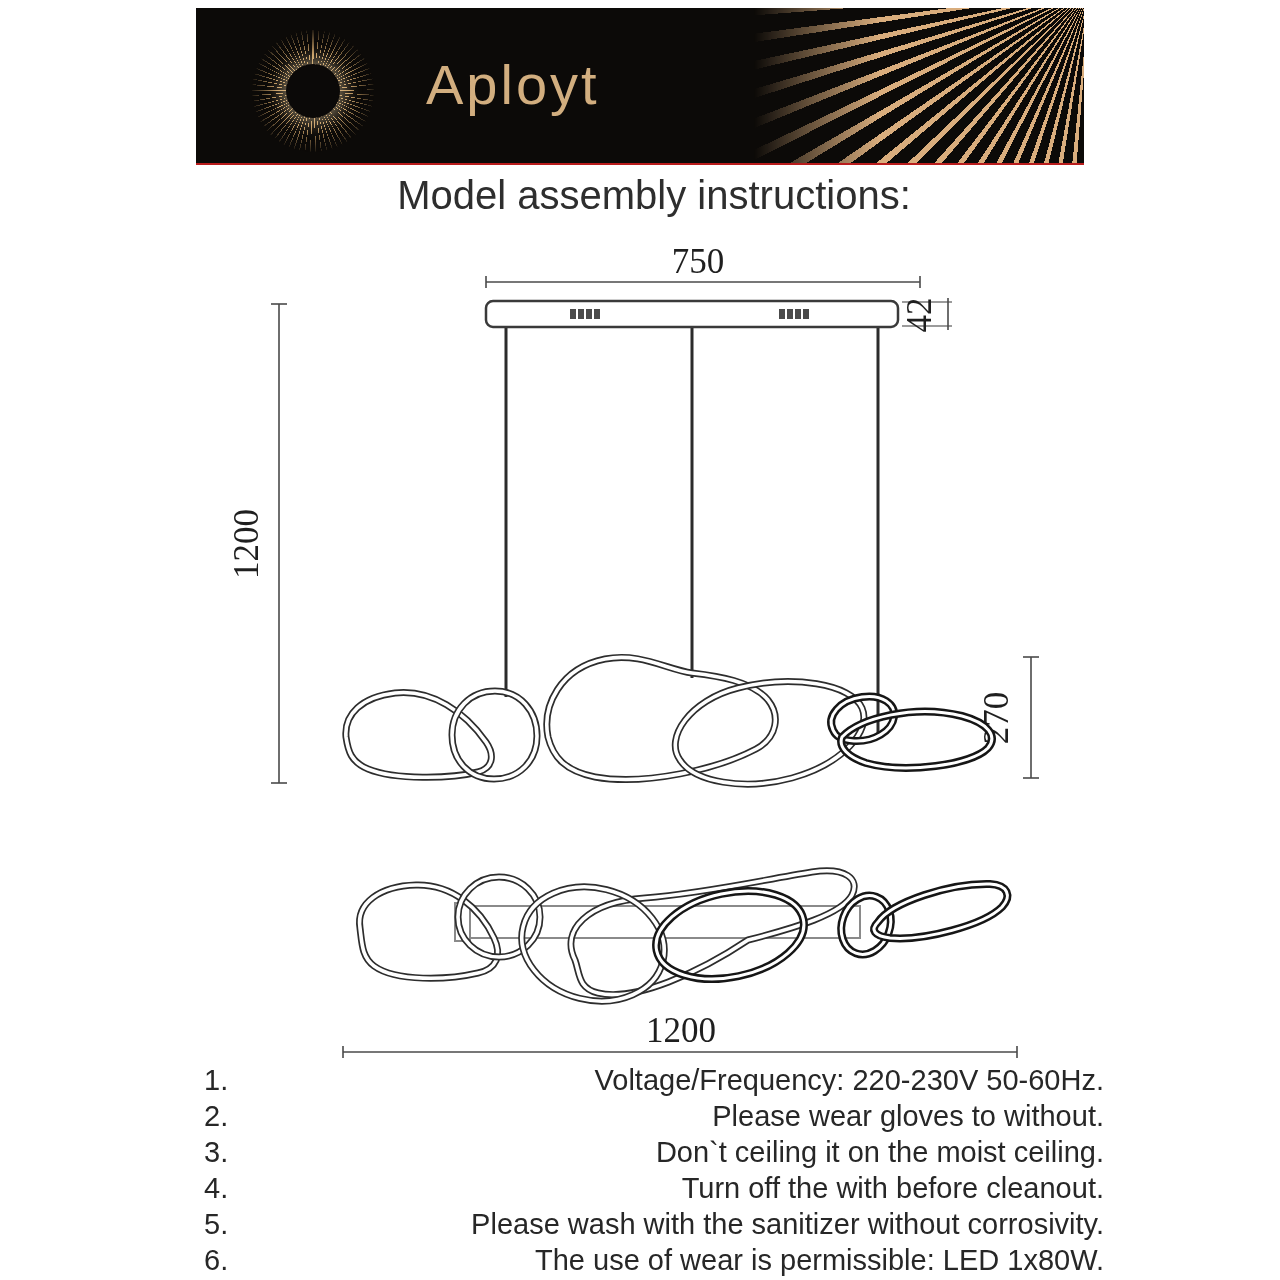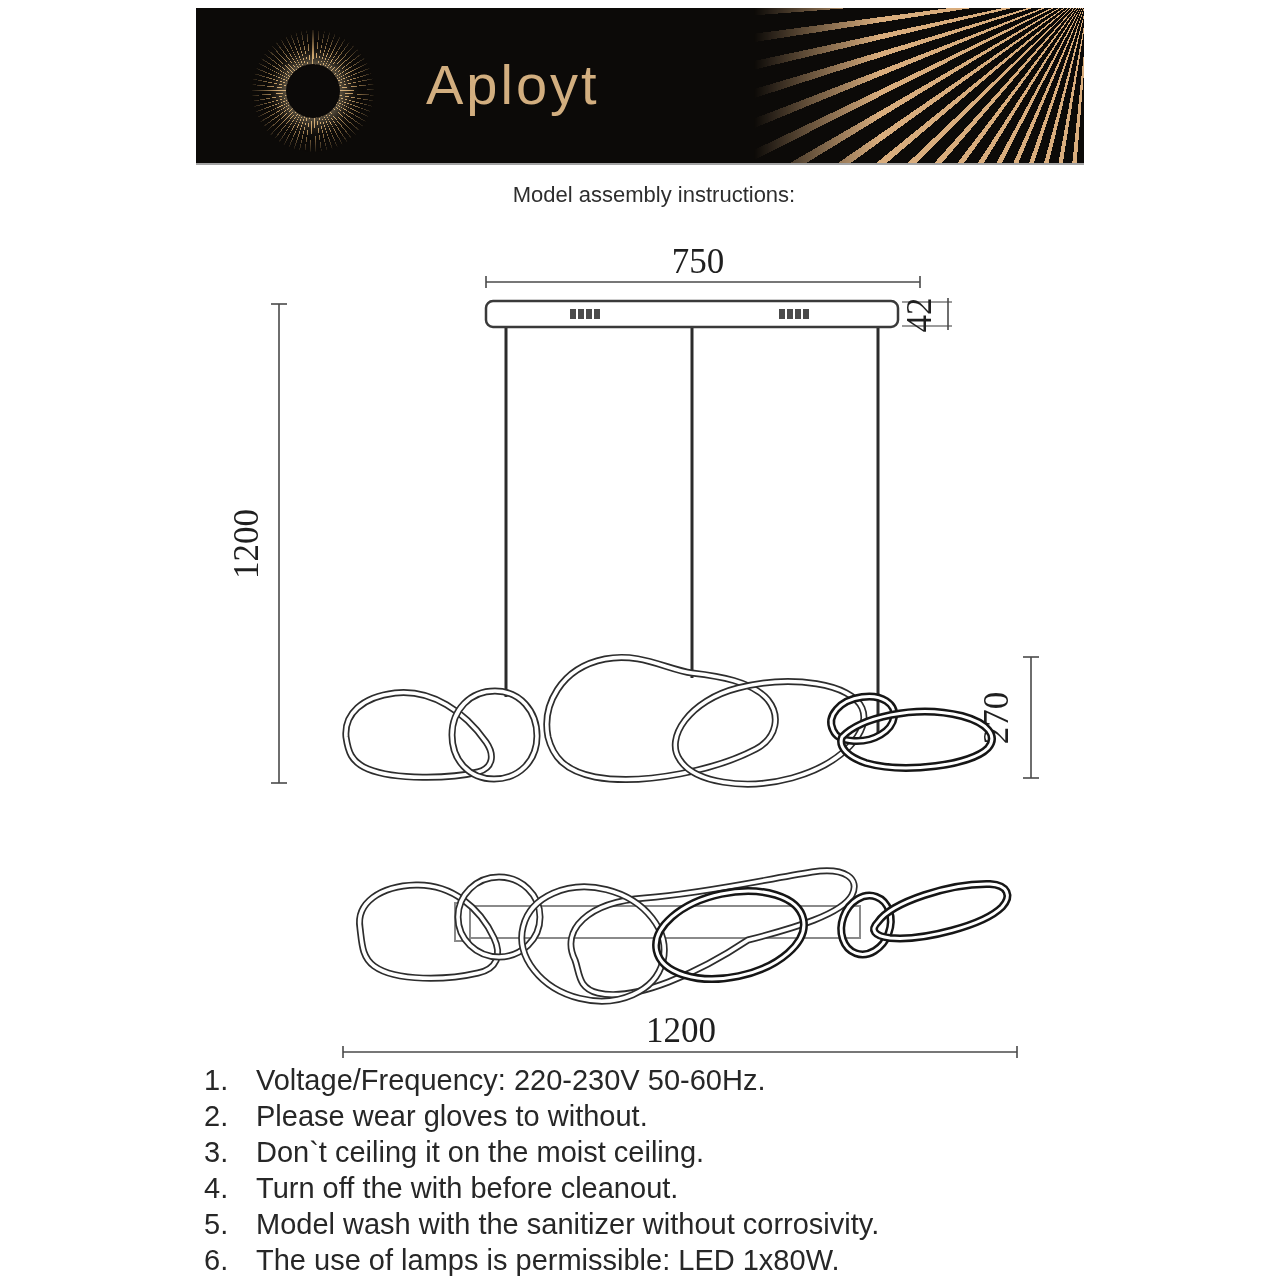--- a/index.html
+++ b/index.html
@@ -7,21 +7,21 @@
     position:relative;
     width:1280px;height:1280px;
     background:#ffffff;
     font-family:"Liberation Sans", sans-serif;
     overflow:hidden;
   }
   
   .banner{
     position:absolute;left:196px;top:8px;width:888px;height:155px;
     background:#0c0a08;
-    border-bottom:2px solid #a3a3a3;
+    border-bottom:2px solid #b91c1c;
     display:flex;align-items:center;
     overflow:hidden;
   }
   .sunburst{
     position:absolute;left:56px;top:22px;width:122px;height:122px;
     border-radius:50%;
     background:repeating-conic-gradient(#c79e66 0deg 0.9deg, #0c0a08 0.9deg 5.2deg);
     -webkit-mask-image:radial-gradient(circle, #000 42%, transparent 74%);
     mask-image:radial-gradient(circle, #000 42%, transparent 74%);
   }
@@ -36,41 +36,41 @@
     font-family:"Liberation Sans", sans-serif;
   }
   .rays{
     position:absolute;right:0;top:0;width:330px;height:100%;
     background:repeating-conic-gradient(from 150deg at 102% -12%, transparent 0deg 3.1deg, #d9ad7d 3.1deg 4.5deg);
     -webkit-mask-image:linear-gradient(to left, #000 62%, transparent 100%);
     mask-image:linear-gradient(to left, #000 62%, transparent 100%);
   }
   
   .title-block{position:absolute;left:0;top:176px;width:1280px;text-align:center;color:#2e2e2e;}
-  .title-line{font-size:22px;line-height:38px;margin-left:28px;}
+  .title-line{font-size:40px;line-height:38px;margin-left:28px;}
   
   .diagram{position:absolute;left:0;top:0;width:1280px;height:1280px;}
   .tube-out{fill:none;stroke:#2d2d2d;stroke-width:7;stroke-linejoin:round;}
   .tube-in{fill:none;stroke:#ffffff;stroke-width:3.6;stroke-linejoin:round;}
   .tube-out.dark{stroke:#161616;stroke-width:8;}
   .tube-in.dark{stroke-width:3;}
   .cable{stroke:#2b2b2b;stroke-width:3;}
   .dimline{stroke:#4a4a4a;stroke-width:1.6;}
   .extline{stroke:#7a7a7a;stroke-width:1.4;}
   .dimtext{
     font-family:"Liberation Serif", serif;
     font-size:35px;fill:#1f1f1f;
   }
   .barline{fill:#ffffff;stroke:#3a3a3a;stroke-width:2.5;}
   .topbar{fill:none;stroke:#8a8a8a;stroke-width:2;}
   
   .instructions{position:absolute;left:204px;top:1062px;width:900px;color:#272727;}
   .li{display:flex;font-size:29px;line-height:36px;}
   .li .num{width:52px;flex:0 0 52px;}
-  .li .txt{flex:1;}
+  .li .txt{flex:1;text-align:right;}
 </style>
 </head>
 <body>
 
 <div class="page">
 
   <div class="banner">
     <div class="sunburst"></div>
     <div class="sunburst-center"></div>
     <div class="brand">Aployt</div>
@@ -216,21 +216,21 @@
     <div class="li">
       <span class="num">3.</span>
       <span class="txt">Don`t ceiling it on the moist ceiling.</span>
     </div>
     <div class="li">
       <span class="num">4.</span>
       <span class="txt">Turn off the with before cleanout.</span>
     </div>
     <div class="li">
       <span class="num">5.</span>
-      <span class="txt">Model wash with the sanitizer without corrosivity.</span>
+      <span class="txt">Please wash with the sanitizer without corrosivity.</span>
     </div>
     <div class="li">
       <span class="num">6.</span>
-      <span class="txt">The use of lamps is permissible: LED 1x80W.</span>
+      <span class="txt">The use of wear is permissible: LED 1x80W.</span>
     </div>
   </div>
 
 </div>
 
 </body></html>

